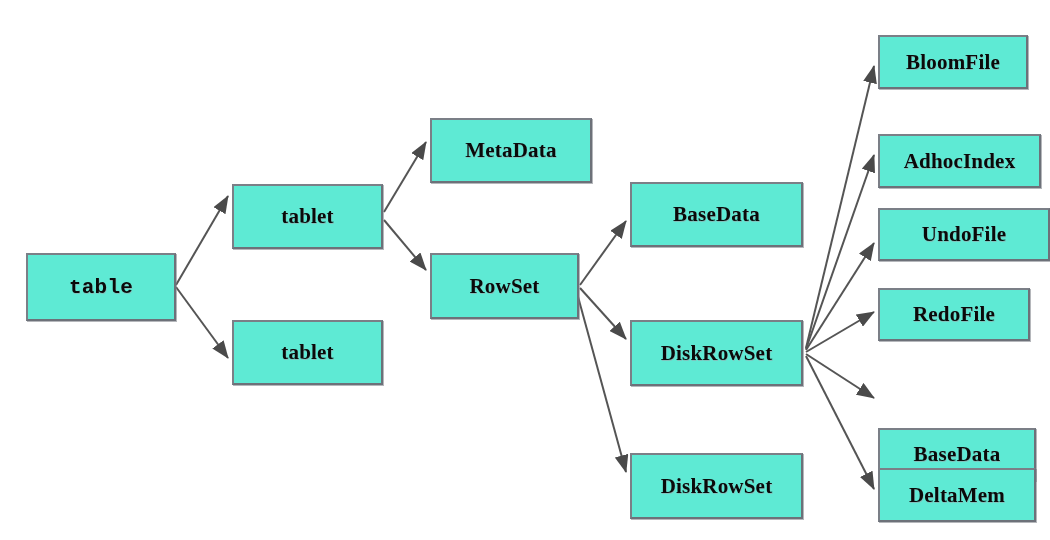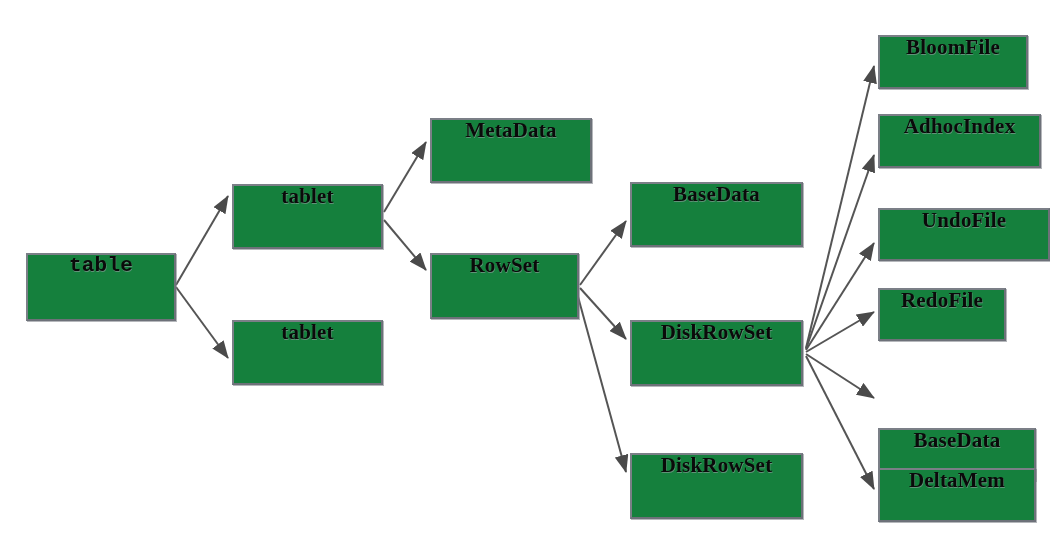--- a/index.html
+++ b/index.html
@@ -19,27 +19,27 @@
     position: absolute;
     left: 0;
     top: 0;
     width: 1050px;
     height: 540px;
     pointer-events: none;
   }
   .node {
     position: absolute;
     box-sizing: border-box;
-    background: #15803d;
+    background: #5eead4;
     border: 2px solid #7b7f87;
     border-right-color: #6d7179;
     border-bottom-color: #6d7179;
     box-shadow: 1px 1px 0 0 rgba(120,124,132,0.55);
     display: flex;
-    align-items: flex-start;
+    align-items: center;
     justify-content: center;
     color: #0a0a0a;
     font-weight: bold;
     font-size: 21px;
     letter-spacing: 0.2px;
     text-shadow: 0.5px 0.5px 0 rgba(160,160,170,0.55);
     white-space: nowrap;
     user-select: none;
   }
   .node-label {
@@ -96,27 +96,27 @@
       </div>
       <div class="node" style="left: 630px; top: 320px; width: 173px; height: 66px;">
         <span class="node-label">DiskRowSet</span>
       </div>
       <div class="node" style="left: 630px; top: 453px; width: 173px; height: 66px;">
         <span class="node-label">DiskRowSet</span>
       </div>
       <div class="node" style="left: 878px; top: 35px; width: 150px; height: 54px;">
         <span class="node-label">BloomFile</span>
       </div>
-      <div class="node" style="left: 878px; top: 114px; width: 163px; height: 54px;">
+      <div class="node" style="left: 878px; top: 134px; width: 163px; height: 54px;">
         <span class="node-label">AdhocIndex</span>
       </div>
       <div class="node" style="left: 878px; top: 208px; width: 172px; height: 53px;">
         <span class="node-label">UndoFile</span>
       </div>
-      <div class="node" style="left: 878px; top: 288px; width: 128px; height: 53px;">
+      <div class="node" style="left: 878px; top: 288px; width: 152px; height: 53px;">
         <span class="node-label">RedoFile</span>
       </div>
       <div class="node" style="left: 878px; top: 380px; width: 158px; height: 53px; margin-top: 48px;">
         <span class="node-label">BaseData</span>
       </div>
       <div class="node" style="left: 878px; top: 468px; width: 158px; height: 54px;">
         <span class="node-label">DeltaMem</span>
       </div>
     </div>
 

